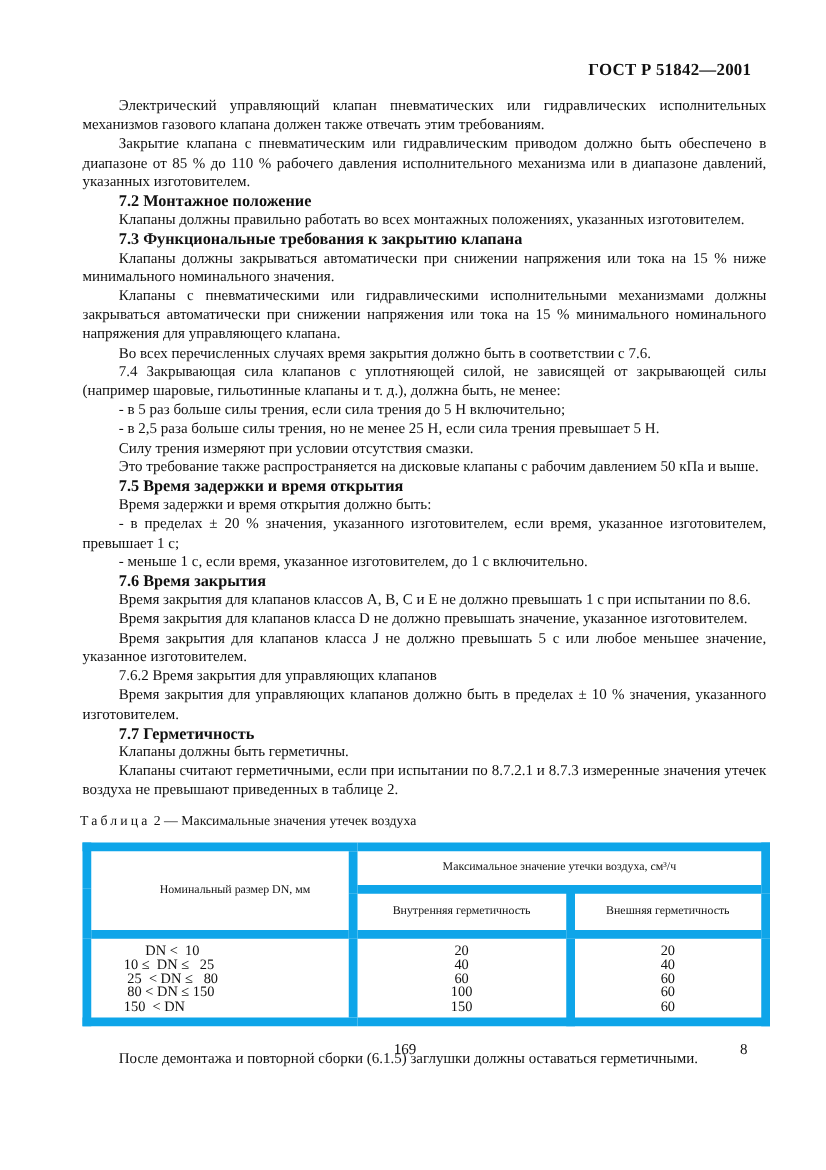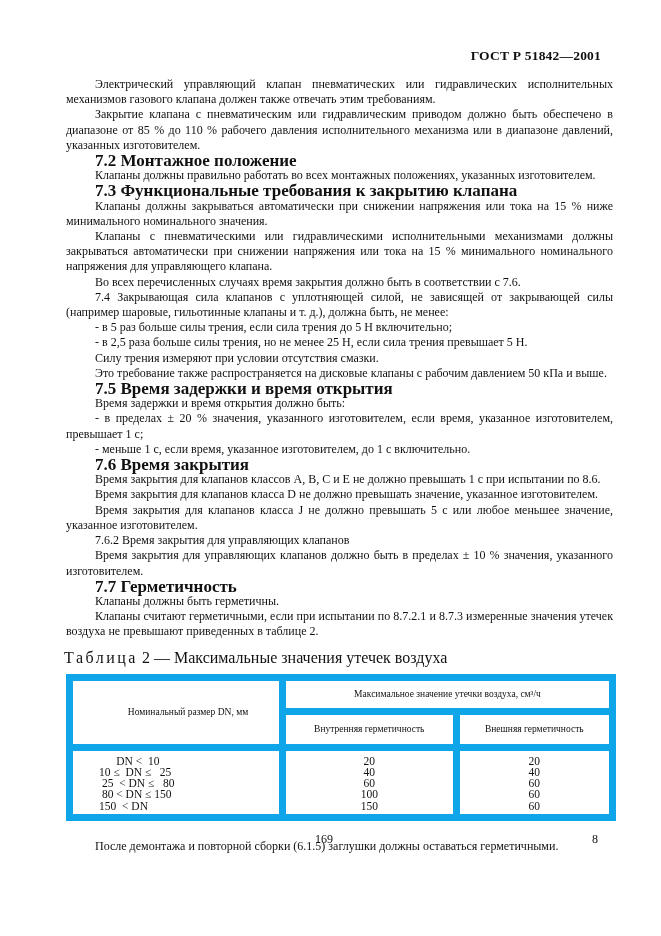--- a/index.html
+++ b/index.html
@@ -1,22 +1,22 @@
 <!DOCTYPE html>
 <html><head>
 <meta charset="utf-8">
 <style>
   html, body { margin:0; padding:0; background:#ffffff; }
   body { width:661px; height:936px; position:relative; overflow:hidden;
          font-family:"Liberation Serif", serif; color:#111; }
   .header { position:absolute; top:48px; right:60px; font-weight:bold; font-size:13.5px; letter-spacing:0.2px; }
   .content { position:absolute; left:66px; top:77px; width:547px; font-size:12px; line-height:15.2px; }
   .p { margin:0; text-align:justify; text-indent:29px; }
-  .h { margin:0; font-weight:bold; text-indent:29px; font-size:17px; }
-  .cap { margin:10px 0 9px -2px; font-size:16px;font-family:Liberation Serif, serif; }
+  .h { margin:0; font-weight:bold; text-indent:29px; font-size:13px; }
+  .cap { margin:10px 0 9px -2px; font-size:11px;font-family:Liberation Serif, serif; }
   .cap .sp { letter-spacing:2.5px; }
   table { border-collapse:collapse; width:550px; margin-left:0; font-size:10px; }
   td, th { border:7px solid #0ea5e9; font-weight:normal; text-align:center; padding:0; }
   .outer { border:2.5px solid #000; }
   th.c1 { width:182px; height:58px; font-size:9.5px; border-bottom:2.5px solid #000; border-right:1.5px solid #000;padding-left:24px; }
   th.top { height:27px; font-size:9.5px; border-bottom:2px solid #000; }
   th.sub { height:29px; font-size:9.5px; border-bottom:2.5px solid #000; }
   td.col { vertical-align:top; font-size:11.5px; line-height:11.2px; padding-top:5px; padding-bottom:2px; }
   td.dn { text-align:left; padding-left:26px; border-right:1.5px solid #000;margin-left:36px; }
   .dnline { white-space:pre; }

